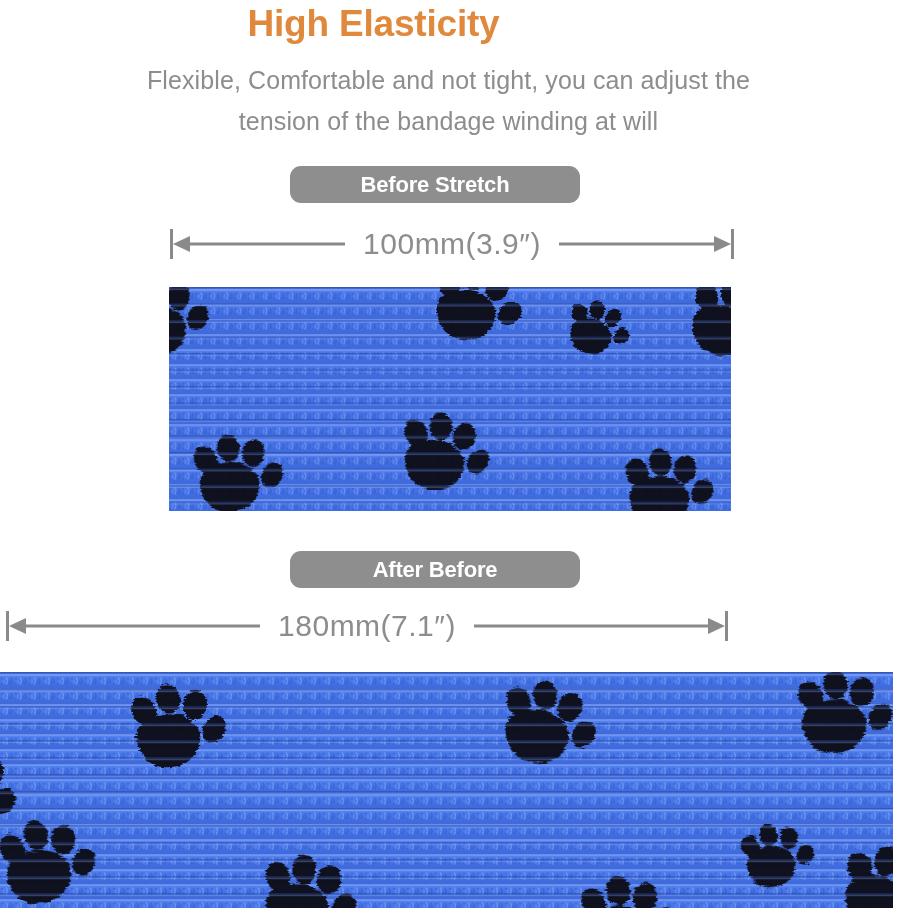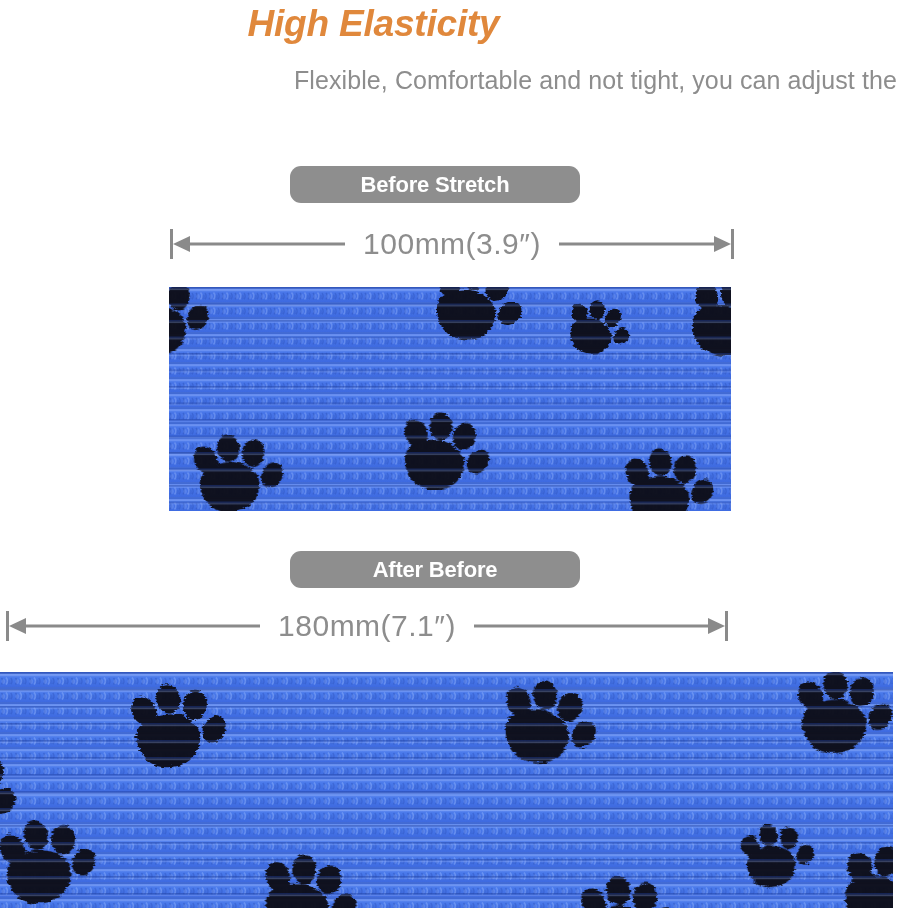--- a/index.html
+++ b/index.html
@@ -21,29 +21,28 @@
     position: absolute;
     top: 2px;
     left: 0;
     width: 747px;
     text-align: center;
     font-size: 37px;
     font-weight: bold;
     color: #e0883c;
     letter-spacing: -0.2px;
     line-height: 44px;
-    font-style: italic;
   }
 
   .subtitle {
     position: absolute;
     top: 60px;
     left: 0;
     width: 897px;
-    text-align: right;
+    text-align: center;
     font-size: 25px;
     font-weight: 300;
     color: #8d8d8d;
     line-height: 41px;
     letter-spacing: 0.1px;
   }
   .subtitle .line { display: block; }
 
   
   .badge {
@@ -141,20 +140,21 @@
 
   .bandage svg { display: block; width: 100%; height: 100%; }
 </style>
 </head>
 <body>
 
 <div class="page-title">High Elasticity</div>
 
 <div class="subtitle">
   <span class="line">Flexible, Comfortable and not tight, you can adjust the</span>
+  <span class="line">tension of the bandage winding at will</span>
 </div>
 
 <div class="badge badge-before">Before Stretch</div>
 
 <div class="dimension dim-before">
   <div class="dim-cap"></div>
   <div class="dim-arm left">
     <div class="shaft"></div>
     <div class="head"></div>
   </div>

